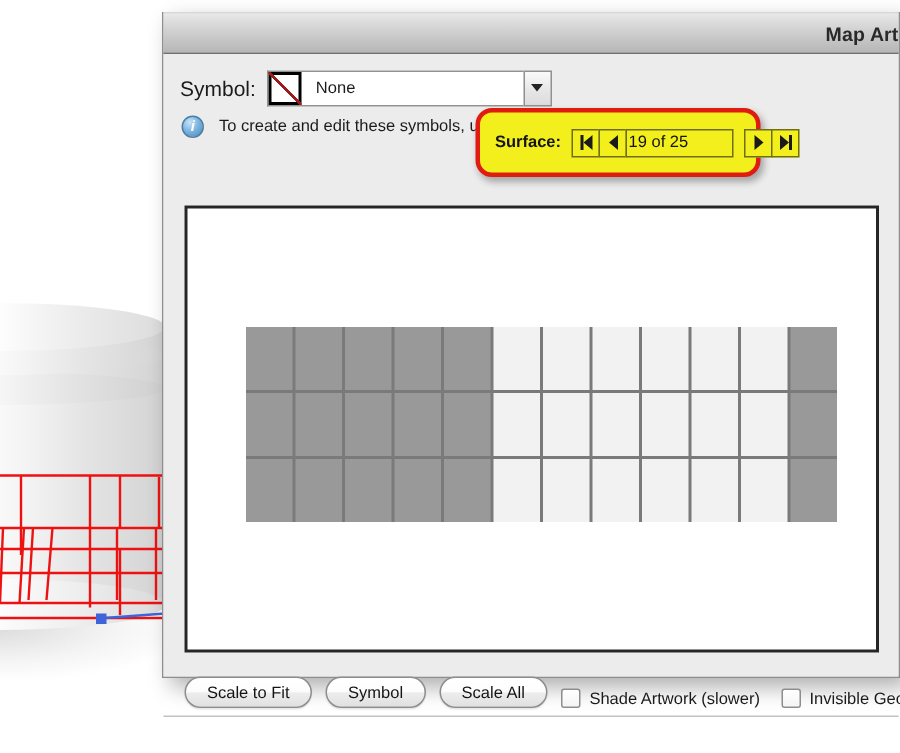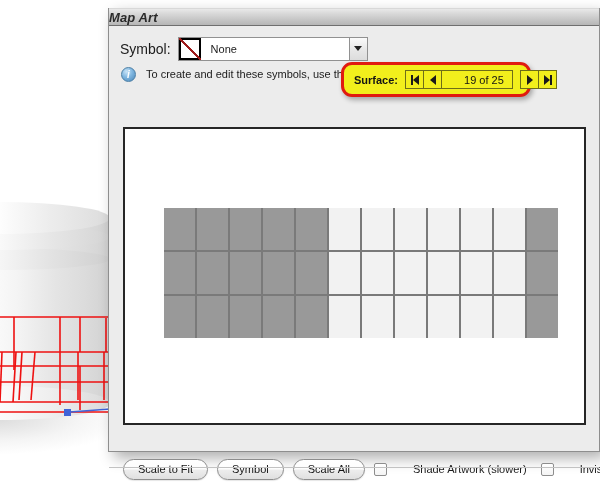--- a/index.html
+++ b/index.html
@@ -98,29 +98,28 @@
     width: 492px;
     height: 444px;
     background: #ececec;
     border: 1px solid #8e8e8e;
     border-top: none;
     box-shadow: 6px 6px 14px rgba(0,0,0,0.32);
     box-sizing: border-box;
   }
 
   #titlebar {
-    height: 18px;
+    height: 28px;
     background: linear-gradient(to bottom, #e9e9e9 0%, #dcdcdc 22%, #c3c3c3 72%, #b6b6b6 100%);
     border-top: 1px solid #d8d8d8;
     border-bottom: 1px solid #6f6f6f;
     display: flex;
     align-items: center;
-    justify-content: flex-start;
-    box-sizing: border-box;
-    font-style: italic;
+    justify-content: flex-end;
+    box-sizing: border-box;
   }
   #title-text {
     font-size: 13px;
     font-weight: bold;
     color: #2a2a2a;
     letter-spacing: 0.1px;
   }
 
   #dialog-body {
     position: relative;
@@ -198,29 +197,28 @@
     border-right: 4px solid transparent;
     border-top: 5px solid #232323;
   }
 
   
   #surface-highlight {
     position: absolute;
     left: 208px;
     top: 36px;
     width: 190px;
-    height: 35px;
+    height: 46px;
     background: #f2ef1c;
     border: 3px solid #e01b10;
     border-radius: 11px;
     box-sizing: border-box;
     display: flex;
     align-items: center;
     box-shadow: 2px 3px 5px rgba(0,0,0,0.30);
-    margin-left: 24px;
   }
   #surface-label {
     font-size: 11px;
     font-weight: bold;
     color: #141414;
     margin-left: 10px;
     margin-right: 7px;
     white-space: nowrap;
   }
   #surface-nav {
@@ -239,21 +237,21 @@
     margin-right: -1px;
   }
   #surface-counter {
     min-width: 72px;
     border: 1px solid #6e6e18;
     background: #f2ef1c;
     font-size: 11px;
     color: #131313;
     display: flex;
     align-items: center;
-    padding-left: 22px;
+    padding-left: 1px;
     box-sizing: border-box;
     margin-right: -1px;
   }
   .nav-gap { width: 8px; }
   .tri-l { width:0;height:0;border-top:5px solid transparent;border-bottom:5px solid transparent;border-right:6px solid #1a1a1a; }
   .tri-r { width:0;height:0;border-top:5px solid transparent;border-bottom:5px solid transparent;border-left:6px solid #1a1a1a; }
   .bar-v { width:2px;height:10px;background:#1a1a1a; }
 
   
   #row-info {
@@ -306,25 +304,25 @@
     padding: 0;
   }
   .cell { width: 31px; height: 42px; }
   .cell.gray  { background: #999999; }
   .cell.white { background: #f2f2f2; }
 
   
   #bottom-bar {
     position: absolute;
     left: 0;
-    top: 425px;
+    top: 400px;
     width: 100%;
     height: 36px;
     display: flex;
-    align-items: center;
+    align-items: flex-end;
     padding-left: 14px;
     box-sizing: border-box;
   }
   .pill-btn {
     height: 21px;
     border: 1px solid #8d8d8d;
     border-radius: 11px;
     background: linear-gradient(to bottom, #ffffff 0%, #fdfdfd 48%, #ededed 52%, #e0e0e0 100%);
     font-size: 11px;
     color: #141414;
@@ -335,21 +333,20 @@
     margin-right: 9px;
     box-shadow: 0 1px 1px rgba(0,0,0,0.10);
     box-sizing: border-box;
     white-space: nowrap;
   }
   .cb-wrap {
     display: flex;
     align-items: center;
     margin-right: 14px;
     white-space: nowrap;
-    gap: 20px;
   }
   .cb-box {
     width: 13px; height: 13px;
     border: 1px solid #8d8d8d;
     border-radius: 2px;
     background: linear-gradient(to bottom, #ffffff 0%, #f4f4f4 100%);
     box-sizing: border-box;
     flex: 0 0 auto;
   }
   .cb-label {

